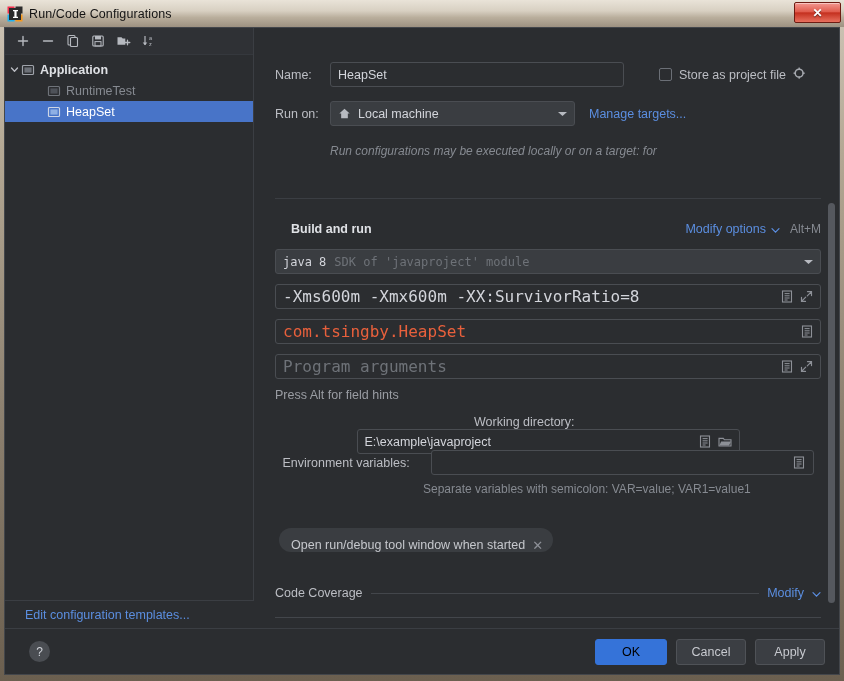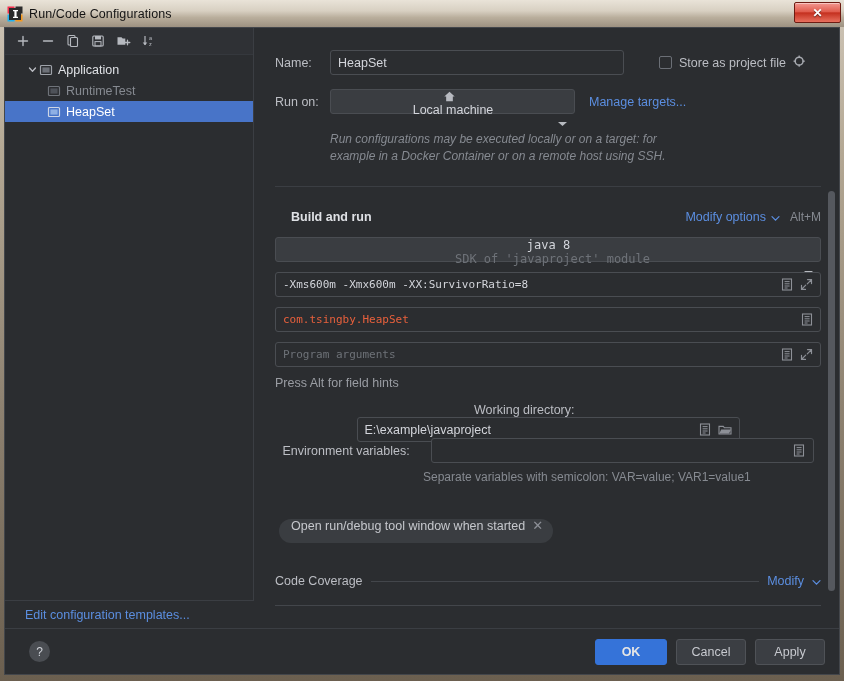--- a/index.html
+++ b/index.html
@@ -70,70 +70,70 @@
   }
   .tb-btn svg { display: block; }
   #tree {
     position: absolute; top: 28px; left: 0; right: 0; bottom: 0;
     background: #2b2d30; padding-top: 3px;
   }
   .tree-row {
     height: 21px; display: flex; align-items: center;
     font-size: 12.5px; color: #bcbec4; white-space: nowrap;
   }
-  .tree-row.group { font-weight: normal; color: #dfe1e5; padding-left: 20px; }
+  .tree-row.group { font-weight: bold; color: #dfe1e5; padding-left: 2px; }
   .tree-row.child { padding-left: 42px; }
   .tree-row.selected { background: #4874c8; color: #ffffff; }
   .tree-row.dim { color: #868a91; }
   .twisty { width: 14px; display: flex; align-items: center; justify-content: center; }
   .cfg-icon { width: 14px; height: 14px; margin-right: 5px; flex: none; }
 
   #edit-templates {
     position: absolute; left: 0; bottom: 0; width: 249px; height: 28px;
     display: flex; align-items: center; padding-left: 20px;
     font-size: 12.5px; color: #5b8ee0;
     border-top: 1px solid #3b3e43;
     background: #2b2d30;
   }
 
   
   #content {
-    position: absolute; left: 250px; top: 0; right: 0; height: 600px;
+    position: absolute; left: 250px; top: 12px; right: 0; height: 600px;
     background: #2b2d30; overflow: hidden;
   }
   #content-inner { position: absolute; left: 0; top: 0; width: 586px; }
 
   .row { display: flex; align-items: center; }
   .lbl { font-size: 12.5px; color: #bcbec4; }
   .link { font-size: 12.5px; color: #5b8ee0; cursor: pointer; }
   .muted { font-size: 12px; color: #868a91; }
 
   .field {
     background: #2b2d30; border: 1px solid #4a4d52; border-radius: 3px;
     height: 25px; display: flex; align-items: center;
     color: #d3d5db; font-size: 12.5px; padding: 0 4px 0 7px;
   }
-  .field.mono { font-family: "DejaVu Sans Mono", monospace; font-size: 11px; }
+  .field.mono { font-family: "DejaVu Sans Mono", monospace; font-size: 16px; }
   .field .ph { color: #6e7278; }
   .field-icons { margin-left: auto; display: flex; align-items: center; gap: 5px; padding-right: 2px; }
   .ficon { width: 15px; height: 15px; display: flex; align-items: center; justify-content: center; }
 
   .combo {
     background: #3a3d41; border: 1px solid #4a4d52; border-radius: 3px;
     height: 25px; display: flex; align-items: center;
-    padding: 0 6px 0 7px; font-size: 12.5px; color: #d3d5db; flex-direction: column;
+    padding: 0 6px 0 7px; font-size: 12.5px; color: #d3d5db;
   }
 
   .sec-title { font-size: 12.5px; font-weight: bold; color: #dfe1e5; padding-left: 16px; }
 
   .sep-head { display: flex; align-items: center; gap: 8px; }
   .sep-line { flex: 1; height: 1px; background: #43464b; }
 
   .chip {
-    display: inline-flex; align-items: flex-start; gap: 7px;
+    display: inline-flex; align-items: flex-end; gap: 7px;
     background: #3a3d41; border-radius: 13px; height: 24px;
     padding: 0 10px 0 12px; font-size: 12.5px; color: #c6c8cd;
   }
   .chip .x { color: #8d9097; font-size: 13px; line-height: 1; }
 
   
   .cbox {
     width: 13px; height: 13px; border: 1px solid #6b6f76;
     background: #2b2d30; border-radius: 2px; flex: none;
   }
@@ -156,22 +156,22 @@
     display: flex; align-items: center; justify-content: center;
     font-size: 12px; margin-left: 10px;
   }
   .dlg-btn {
     height: 26px; min-width: 70px; padding: 0 14px; margin-left: 9px;
     border-radius: 3px; border: 1px solid #4f5257;
     background: #3b3e43; color: #c7c9cf; font-size: 12.5px;
     display: flex; align-items: center; justify-content: center;
   }
   .dlg-btn.primary {
-    background: #3573d9; border-color: #3573d9; color: #e5e5e5;
-    font-weight: bold; min-width: 72px; text-align: right;
+    background: #3573d9; border-color: #3573d9; color: #000000;
+    font-weight: normal; min-width: 72px; text-align: right;
   }
   #btn-group { margin-left: auto; display: flex; }
 </style>
 </head>
 <body>
 
 <div id="window">
 
   <div id="titlebar">
     <div id="title-icon">
@@ -313,21 +313,20 @@
               <svg width="11" height="8" viewBox="0 0 11 8">
                   <path d="M1 2l4.5 4L10 2z" fill="#b7bac0"></path>
                 </svg>
             </span>
           </div>
           <div class="link" style="margin-left:14px;">Manage targets...</div>
         </div>
 
         <div style="position:absolute; left:75px; top:103px; width:500px; line-height:17px;font-style:italic;">
           <div class="muted">Run configurations may be executed locally or on a target: for</div>
-          <div class="muted">example in a Docker Container or on a remote host using SSH.</div>
         </div>
 
         <div style="position:absolute; left:20px; top:158px; width:546px; height:1px; background:#3b3e43;"></div>
 
         <div class="row" style="position:absolute; left:20px; top:180px; width:546px;">
           <div class="sec-title">Build and run</div>
           <div style="margin-left:auto; display:flex; align-items:center; gap:5px;">
             <span class="link">Modify options</span>
             <span>
               <svg width="9" height="7" viewBox="0 0 9 7">

